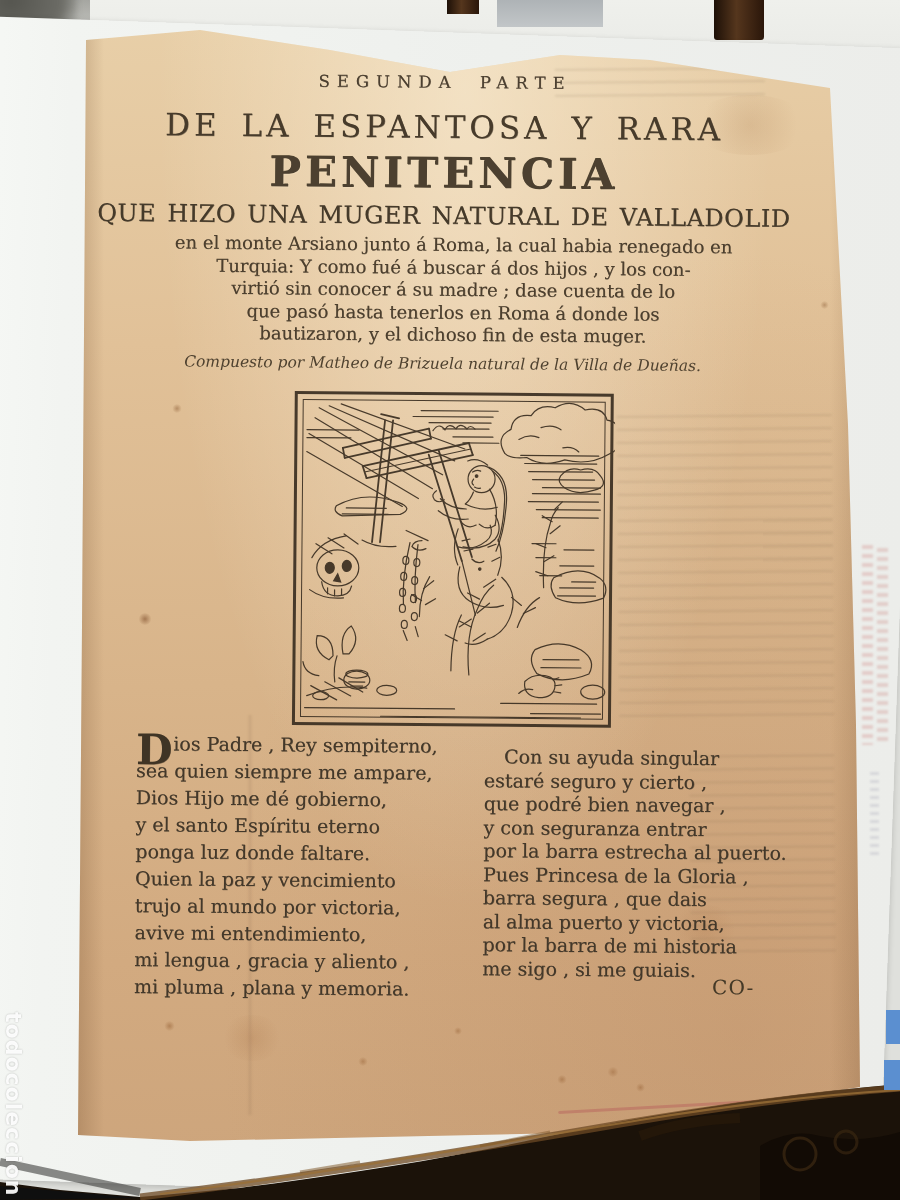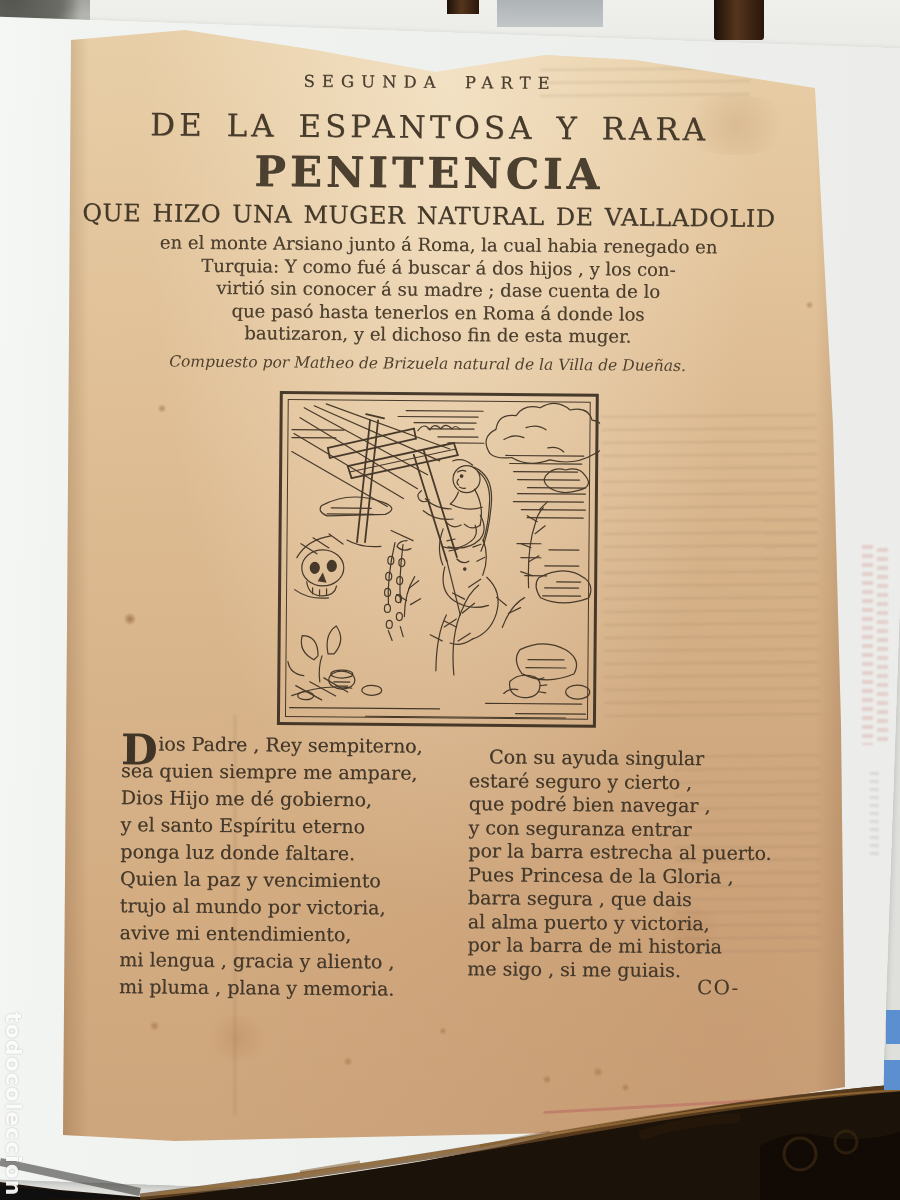--- a/index.html
+++ b/index.html
@@ -25,21 +25,21 @@
         box-shadow:0 2px 6px rgba(0,0,0,.18);}
   .faint-strip{position:absolute;filter:blur(.8px);opacity:.55;}
   .fs-1{left:862px;top:545px;width:11px;height:200px;
         background:repeating-linear-gradient(180deg,rgba(205,130,125,.55) 0 4px,rgba(0,0,0,0) 4px 9px);}
   .fs-2{left:877px;top:548px;width:11px;height:198px;
         background:repeating-linear-gradient(180deg,rgba(200,125,120,.5) 0 4px,rgba(0,0,0,0) 4px 9px);}
   .fs-3{left:870px;top:772px;width:9px;height:88px;
         background:repeating-linear-gradient(180deg,rgba(150,150,170,.45) 0 3px,rgba(0,0,0,0) 3px 8px);}
   .blue-sliver{position:absolute;left:886px;top:1010px;width:14px;height:34px;background:#5b8fd0;}
   
-  .paper{position:absolute;left:55px;top:25px;width:790px;height:1118px;
+  .paper{position:absolute;left:70px;top:25px;width:790px;height:1118px;
         clip-path:polygon(16px 15px,130px 5px,260px 25px,380px 47px,490px 30px,580px 35px,760px 63px,
                           778px 400px,786px 700px,790px 1062px,500px 1108px,120px 1116px,8px 1110px,12px 600px);
         background:
           radial-gradient(ellipse at 50% 6%,rgba(255,246,226,.5),rgba(255,246,226,0) 55%),
           radial-gradient(ellipse at 85% 90%,rgba(176,125,88,.25),rgba(176,125,88,0) 55%),
           linear-gradient(178deg,#e8cfa8 0%,#e1c198 28%,#d8b48a 58%,#d2aa80 82%,#cda57c 100%);}
   .edge-shade-l{position:absolute;left:8px;top:0;width:26px;height:1118px;
         background:linear-gradient(90deg,rgba(118,82,50,.28),rgba(118,82,50,0));}
   .edge-shade-r{position:absolute;right:0;top:0;width:30px;height:1118px;
         background:linear-gradient(270deg,rgba(118,82,50,.22),rgba(118,82,50,0));}

